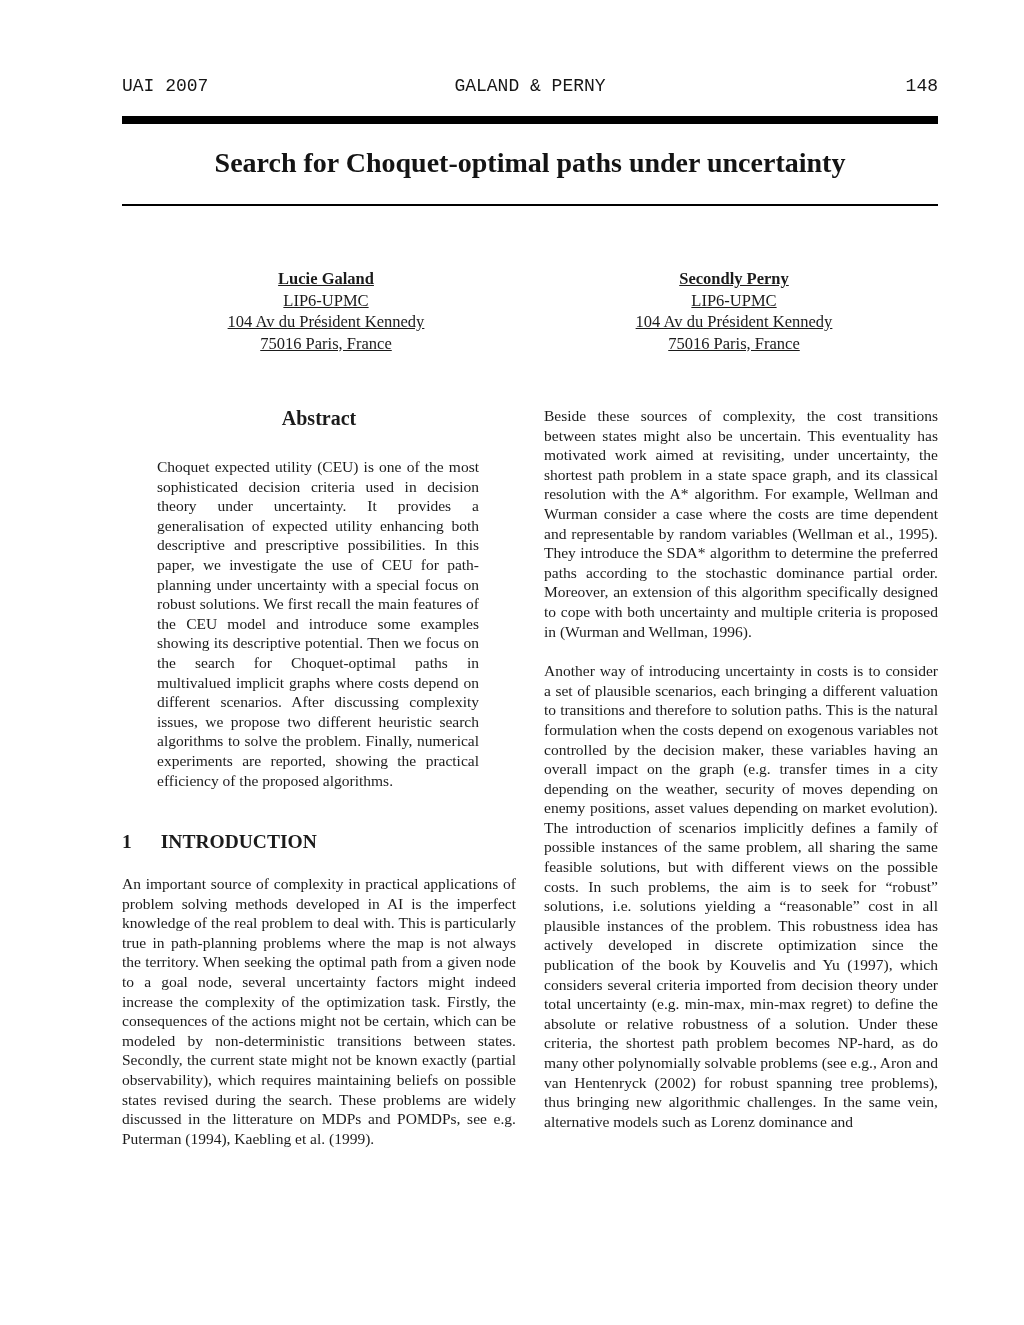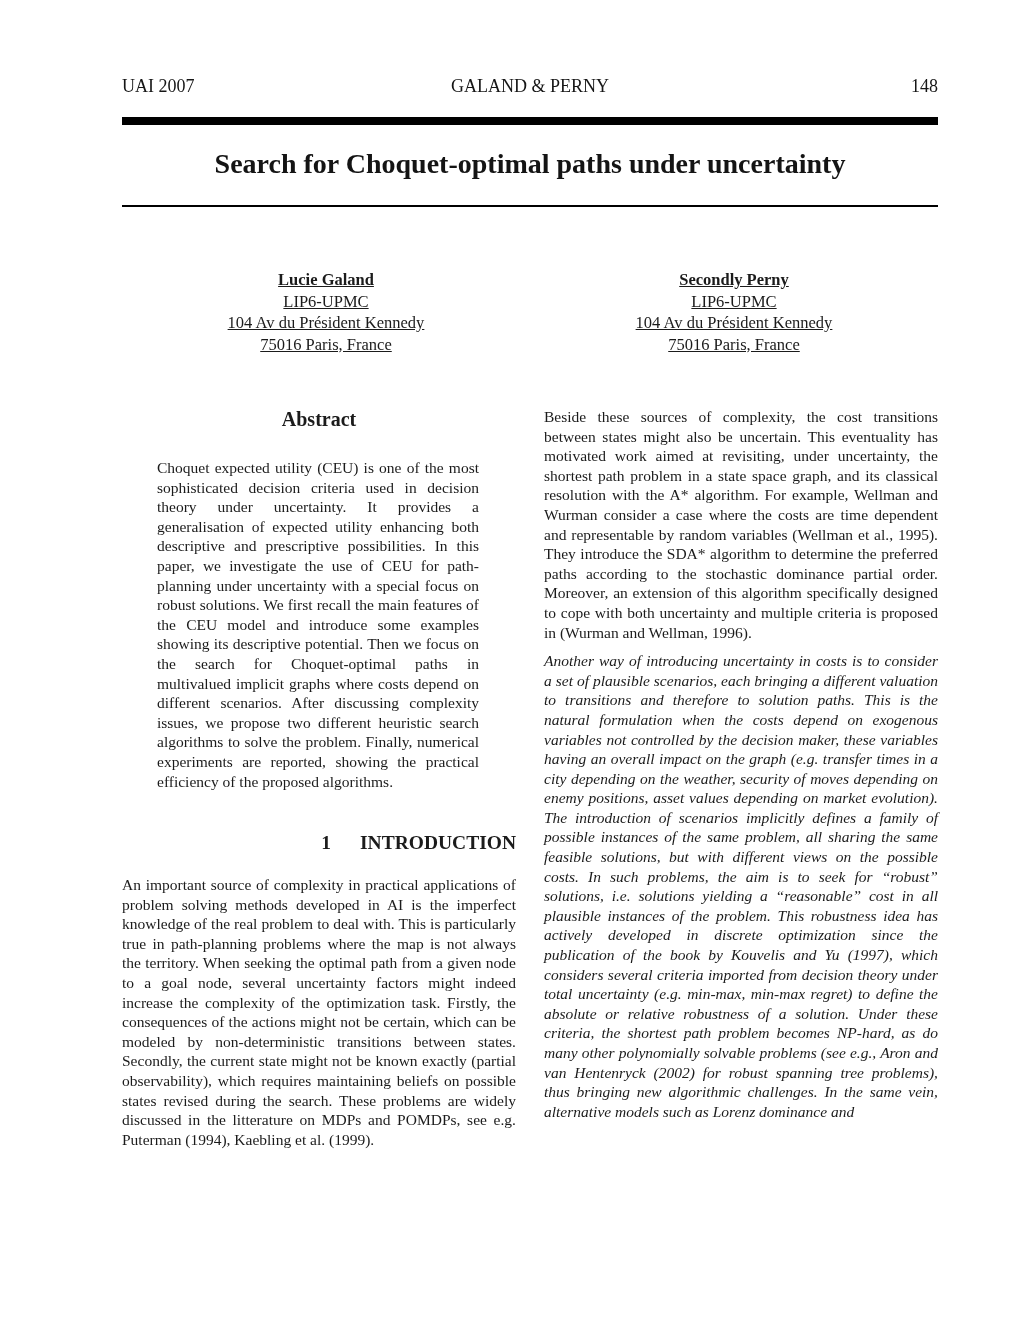--- a/index.html
+++ b/index.html
@@ -18,21 +18,21 @@
   .content {
     position: absolute;
     left: 122px; top: 0;
     width: 816px;
   }
   .running-header {
     margin-top: 76px;
     display: grid;
     grid-template-columns: 1fr auto 1fr;
     align-items: baseline;
-    font-family: Liberation Serif, serif;
+    font-family: Liberation Mono, monospace;
     font-size: 18px;
     color: #161616;
   }
   .running-header .hdr-left  { text-align: left; }
   .running-header .hdr-center{ text-align: right; }
   .running-header .hdr-right { text-align: right; }
   .thick-rule { height: 8px; background: #000; margin-top: 20px; }
   .paper-title {
     margin: 22px 0 0 0;
     text-align: center;
@@ -76,28 +76,28 @@
     text-align-last: center;
   }
   .abstract-text {
     margin: 0 37px 12px 35px;
   }
   .section-heading {
     margin-top: 40px;
     font-size: 19.5px;
     line-height: 24px;
     font-weight: bold;
-    text-align: right;
+    text-align: left;
   }
   .section-number {
     display: inline-block;
     margin-right: 29px;
   }
   .intro-paragraph { margin-top: 20px; }
-  .col-right .body-paragraph + .body-paragraph { margin-top: 9px; font-style: italic; }
+  .col-right .body-paragraph + .body-paragraph { margin-top: 20px; }
 </style>
 </head>
 <body>
 
 <div class="page">
   <div class="content">
 
     <div class="running-header">
       <span class="hdr-left">UAI 2007</span>
       <span class="hdr-center">GALAND &amp; PERNY</span>

